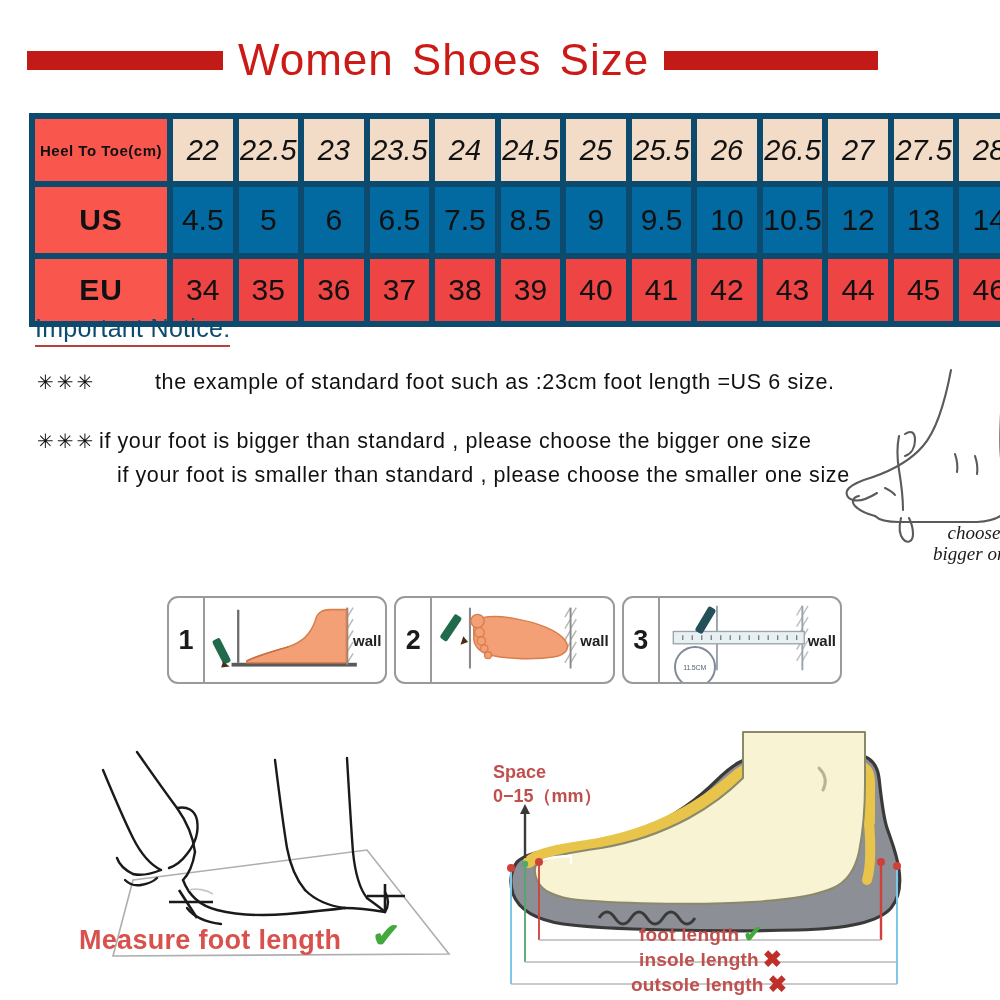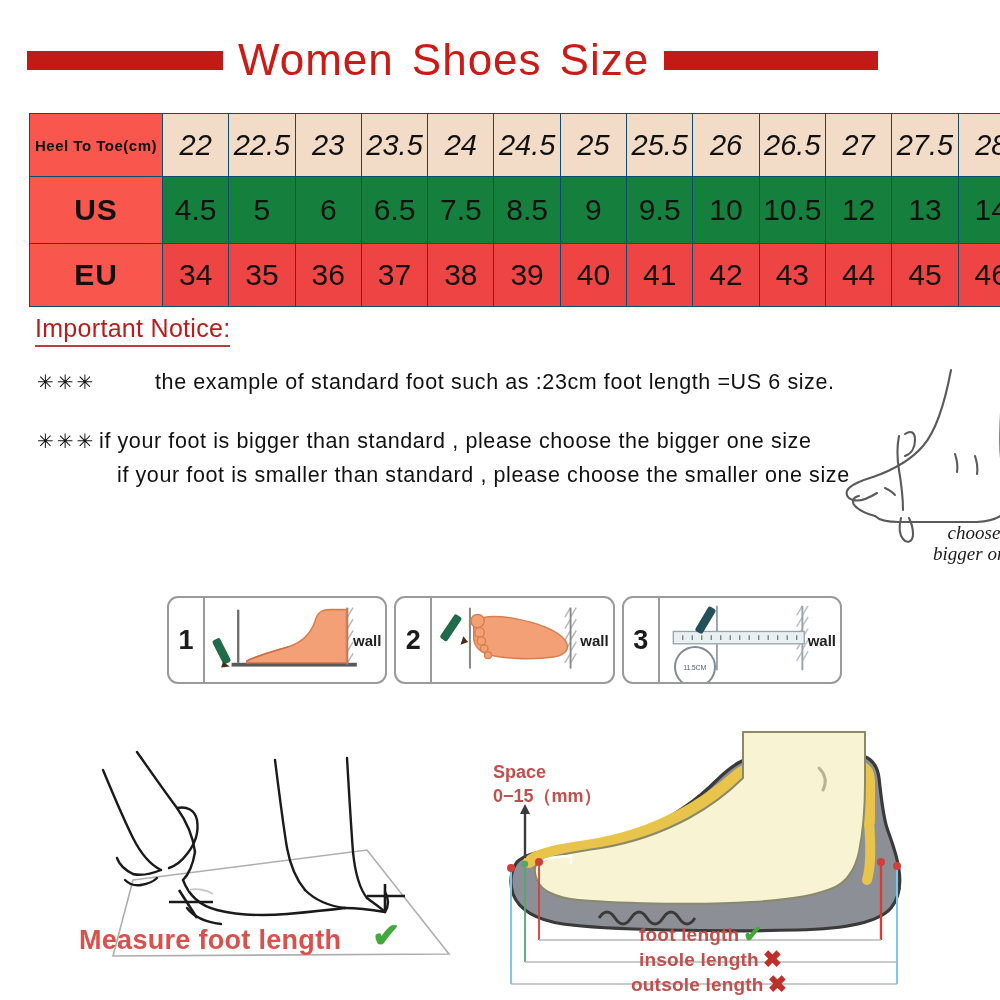--- a/index.html
+++ b/index.html
@@ -25,39 +25,39 @@
     font-family:"Liberation Sans", sans-serif;
   }
   .title-text span{margin:0 9px;}
 
   
   .size-table{
     position:absolute;left:2px;top:113px;width:996px;
     border-collapse:collapse;table-layout:fixed;
   }
   .size-table td{
-    border:1px solid #0c4a6e;
+    border:6px solid #0c4a6e;
     text-align:center;vertical-align:middle;
     font-family:"Liberation Sans", sans-serif;
     color:#111;
     padding:0;
   }
   .lbl{
     background:#F9564E;width:132px;font-weight:700;color:#141414;
   }
   .lbl.small{font-size:15px;letter-spacing:.5px;}
   .lbl.big{font-size:30px;letter-spacing:1px;}
   .r-cm td:not(.lbl){background:#F2DCC7;height:62px;font-size:29px;font-style:italic;}
-  .r-us td:not(.lbl){background:#15803d;height:66px;font-size:30px;}
+  .r-us td:not(.lbl){background:#0369a1;height:66px;font-size:30px;}
   .r-eu td:not(.lbl){background:#ef4444;height:62px;font-size:30px;}
 
   
   .notice-head{
     position:absolute;left:8px;top:314px;
-    font-size:25px;color:#b91c1c;
+    font-size:25px;color:#0c4a6e;
     border-bottom:2px solid #B5403C;padding-bottom:2px;
     letter-spacing:.3px;
   }
   .notice-block{position:absolute;left:10px;top:366px;width:830px;}
   .nrow{display:flex;align-items:flex-start;margin-bottom:4px;}
   .stars{
     font-size:20px;color:#111;letter-spacing:3px;
     width:62px;flex:0 0 auto;padding-top:4px;
   }
   .ntext{font-size:21.5px;color:#111;line-height:1.55;letter-spacing:.6px;}

